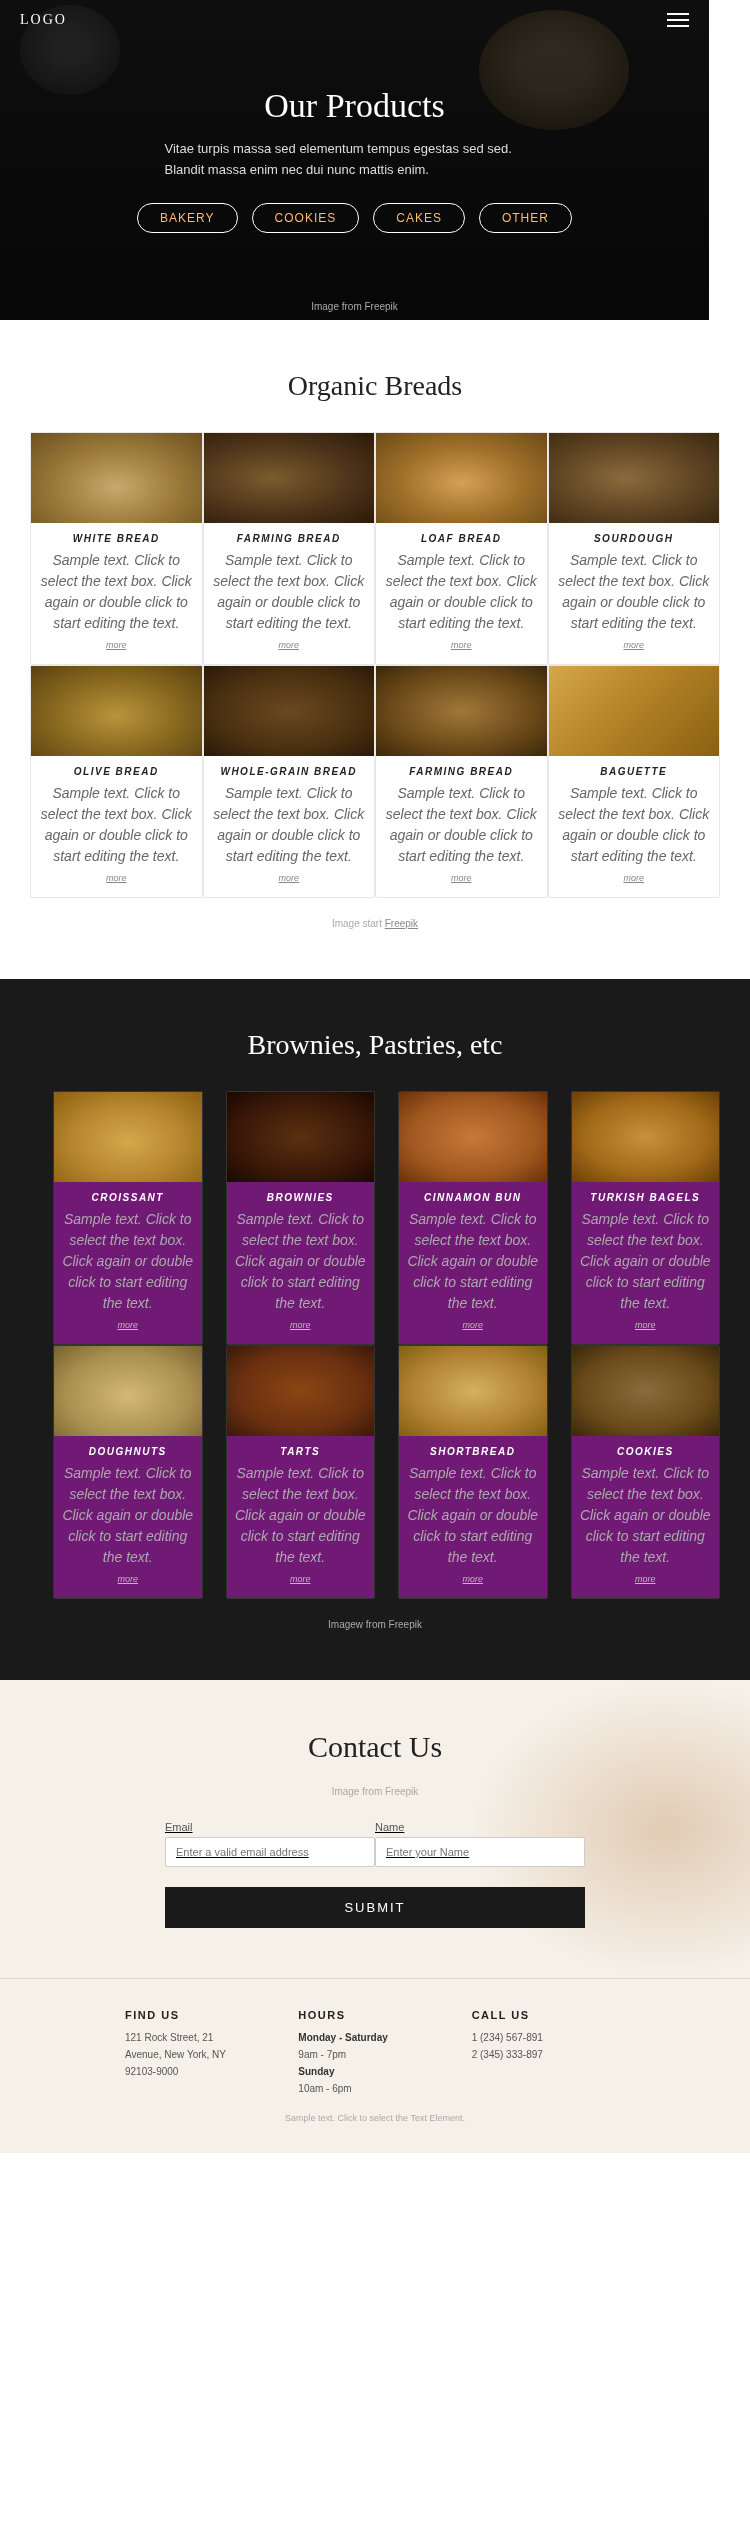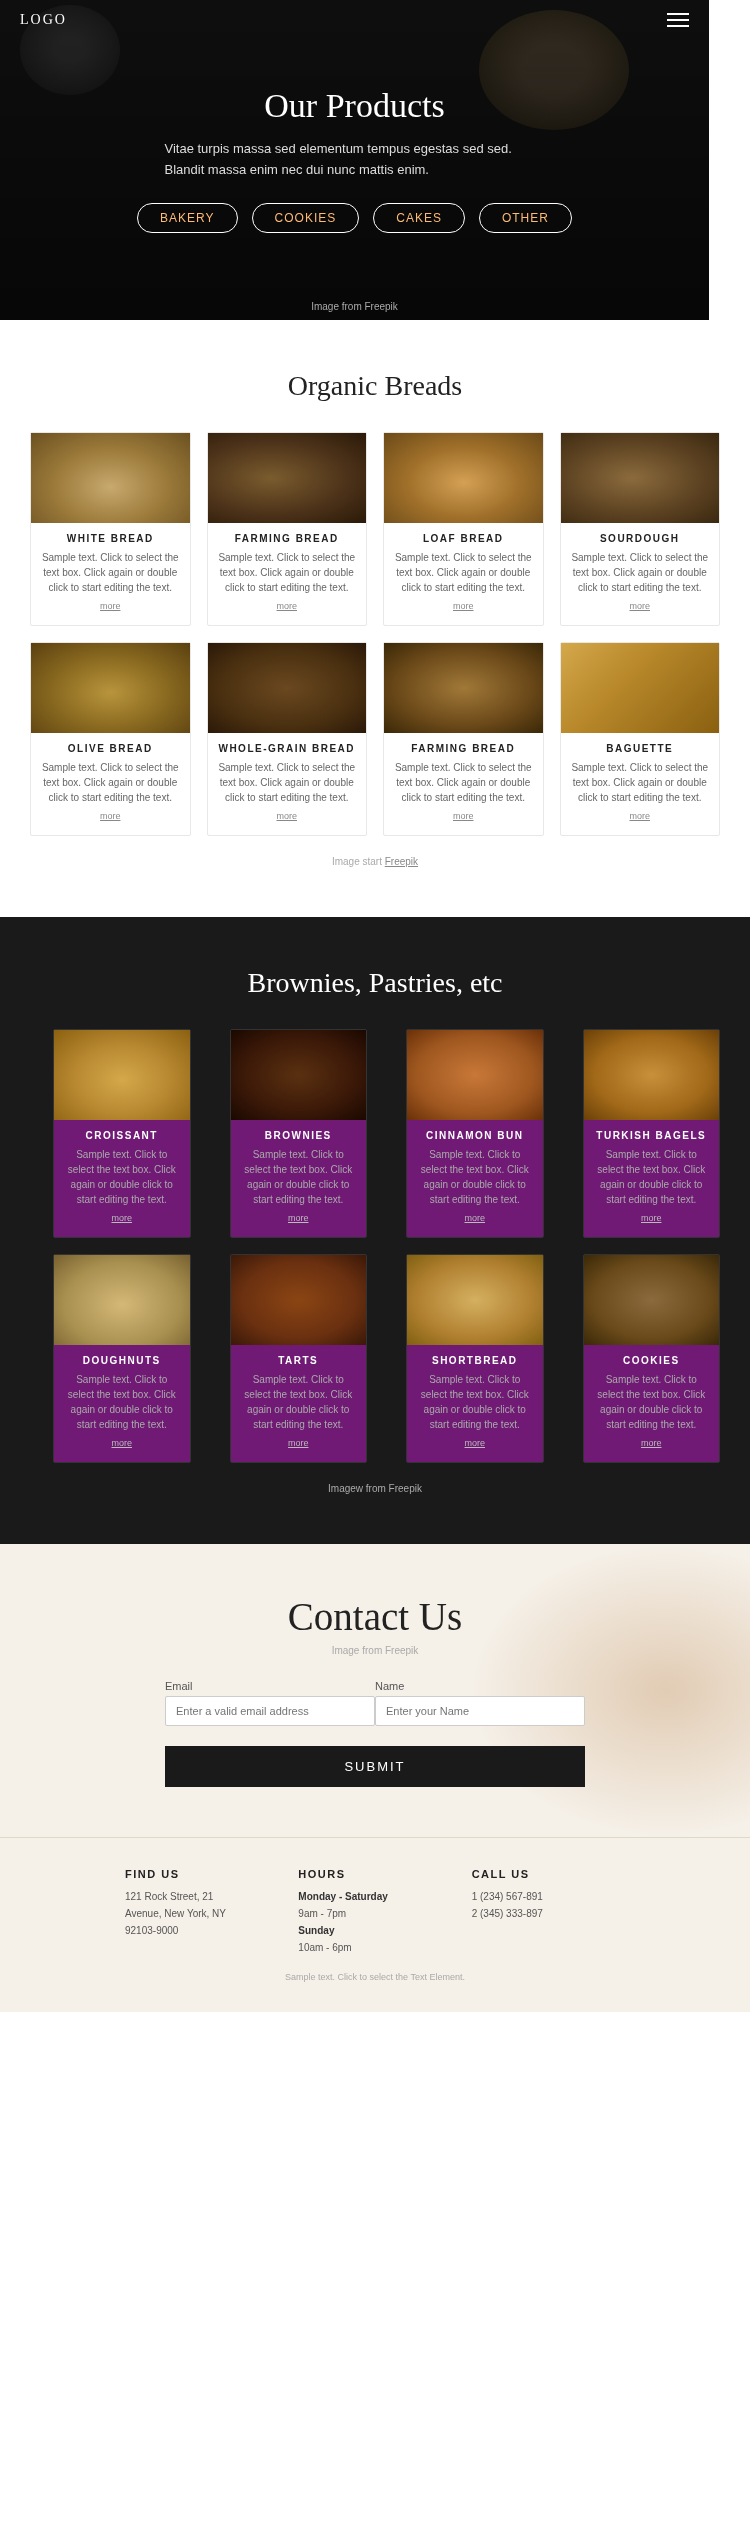--- a/index.html
+++ b/index.html
@@ -127,23 +127,23 @@
       font-weight: 400;
       margin-bottom: 30px;
       color: #222;
     }
     .section-dark .section-title { color: #fff; }
 
     
     .product-grid {
       display: grid;
       grid-template-columns: repeat(4, 1fr);
-      gap: 16px;
       max-width: 690px;
       margin: 0 auto;
+      font-style: italic;
     }
 
     .product-card {
       background: #fff;
       border: 1px solid #e8e8e8;
       border-radius: 2px;
       padding: 0 0 14px 0;
       display: flex;
       flex-direction: column;
       align-items: center;
@@ -186,21 +186,21 @@
       letter-spacing: 1.5px;
       text-transform: uppercase;
       text-align: center;
       margin-bottom: 6px;
       color: #222;
       font-family: Arial, sans-serif;
     }
     .section-dark .product-name { color: #fff; }
 
     .product-desc {
-      font-size: 10px;
+      font-size: 14px;
       color: #666;
       text-align: center;
       line-height: 1.5;
       padding: 0 8px;
       font-family: Arial, sans-serif;
       margin-bottom: 6px;
     }
     .section-dark .product-desc { color: #aaa; }
 
     .product-more {
@@ -230,41 +230,42 @@
     }
     .contact-section::before {
       content: '';
       position: absolute;
       right: 0; top: 0; bottom: 0;
       width: 280px;
       background: radial-gradient(ellipse at 70% 50%, rgba(180,120,60,0.3) 0%, transparent 70%);
     }
     .contact-title {
       text-align: center;
-      font-size: 39px;
+      font-size: 30px;
       font-weight: 400;
       color: #222;
-      margin-bottom: 6px;
+      margin-bottom: 22px;
     }
     .contact-credit {
       text-align: center;
       font-size: 10px;
       color: #aaa;
       margin-bottom: 24px;
       font-family: Arial, sans-serif;
     }
     .contact-form {
       max-width: 420px;
       margin: 0 auto;
       position: relative;
       z-index: 1;
     }
     .form-row {
       display: flex;
       margin-bottom: 14px;
+      text-decoration: underline;
     }
     .form-group {
       flex: 1;
       display: flex;
       flex-direction: column;
     }
     .form-label {
       font-size: 11px;
       color: #555;
       margin-bottom: 4px;

